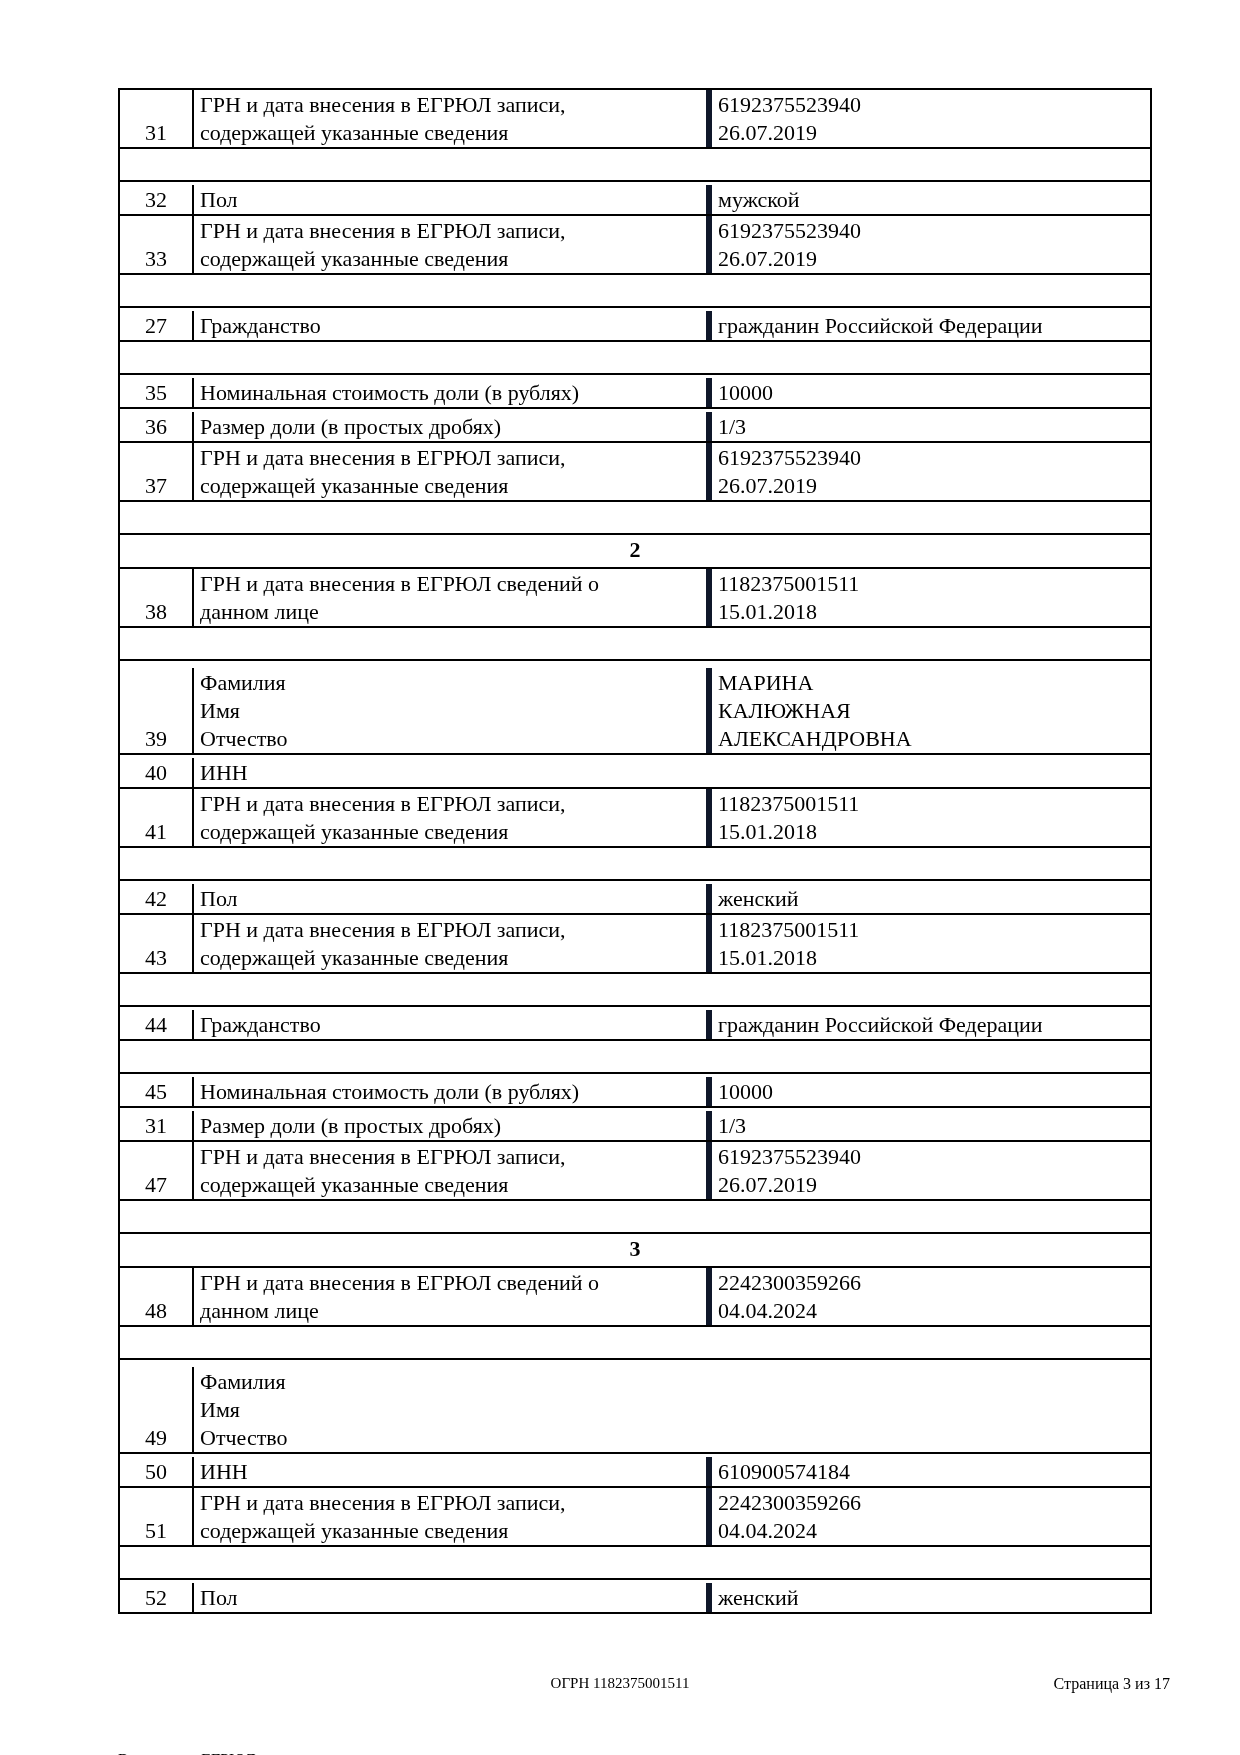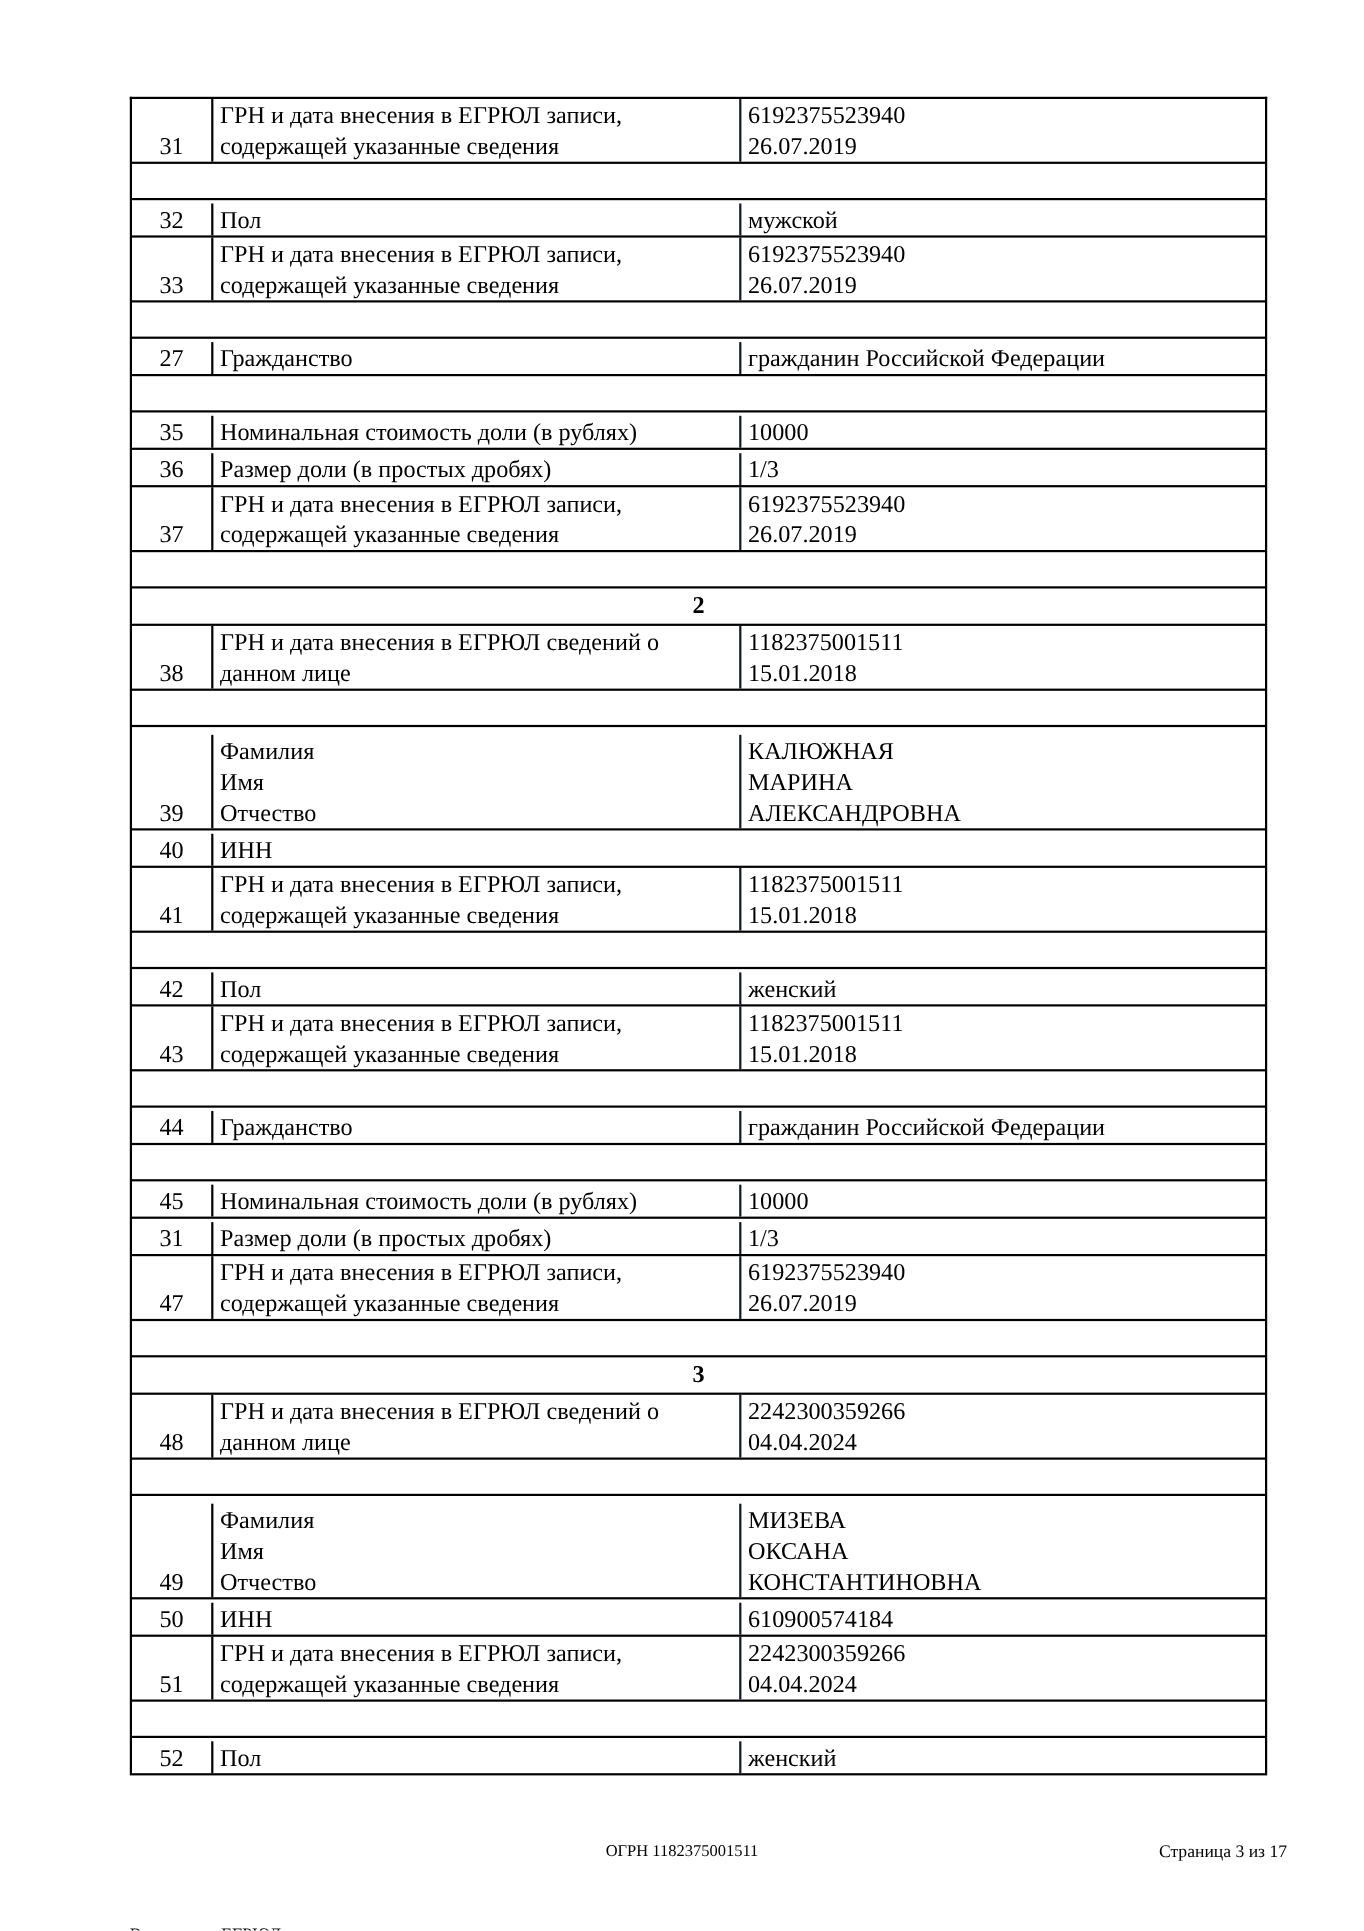--- a/index.html
+++ b/index.html
@@ -16,21 +16,21 @@
     display:flex;box-sizing:border-box;border-bottom:2px solid #000;
     font-size:22px;line-height:28px;align-items:flex-end;
   }
   .row.h1{height:34px}
   .row.h2{height:59px}
   .row.h3{height:94px}
   .row.hs{height:33px}
   .c{box-sizing:border-box;padding:1px 6px 0 6px;overflow:hidden;}
   .c.num{width:72px;flex:none;text-align:center;padding-left:2px;padding-right:2px;}
   .c.label{width:480px;flex:none;border-left:2px solid #000;}
-  .c.value{flex:1;border-left:2px solid #0f172a;}
+  .c.value{flex:1;border-left:6px solid #0f172a;margin-left:34px;}
   .ln{white-space:nowrap;}
   .row.section{display:block;text-align:center;font-weight:bold;line-height:30px;}
   .row.spacer{}
   .footer-left{
     position:absolute;left:118px;top:1750px;font-size:16px;line-height:19px;white-space:nowrap;
   }
   .footer-center{
     position:absolute;left:0;top:1674px;width:1240px;text-align:center;font-size:15px;line-height:19px;
   }
   .footer-right{
@@ -130,22 +130,22 @@
     </div>
     <div class="row spacer hs"></div>
     <div class="row h3">
       <div class="c num">39</div>
       <div class="c label">
         <div class="ln">Фамилия</div>
         <div class="ln">Имя</div>
         <div class="ln">Отчество</div>
       </div>
       <div class="c value">
+        <div class="ln">МАРИНА</div>
         <div class="ln">КАЛЮЖНАЯ</div>
-        <div class="ln">МАРИНА</div>
         <div class="ln">АЛЕКСАНДРОВНА</div>
       </div>
     </div>
     <div class="row h1">
       <div class="c num">40</div>
       <div class="c label">
         <div class="ln">ИНН</div>
       </div>
     </div>
     <div class="row h2">
@@ -235,25 +235,20 @@
         <div class="ln">04.04.2024</div>
       </div>
     </div>
     <div class="row spacer hs"></div>
     <div class="row h3">
       <div class="c num">49</div>
       <div class="c label">
         <div class="ln">Фамилия</div>
         <div class="ln">Имя</div>
         <div class="ln">Отчество</div>
-      </div>
-      <div class="c value">
-        <div class="ln">МИЗЕВА</div>
-        <div class="ln">ОКСАНА</div>
-        <div class="ln">КОНСТАНТИНОВНА</div>
       </div>
     </div>
     <div class="row h1">
       <div class="c num">50</div>
       <div class="c label">
         <div class="ln">ИНН</div>
       </div>
       <div class="c value">
         <div class="ln">610900574184</div>
       </div>

